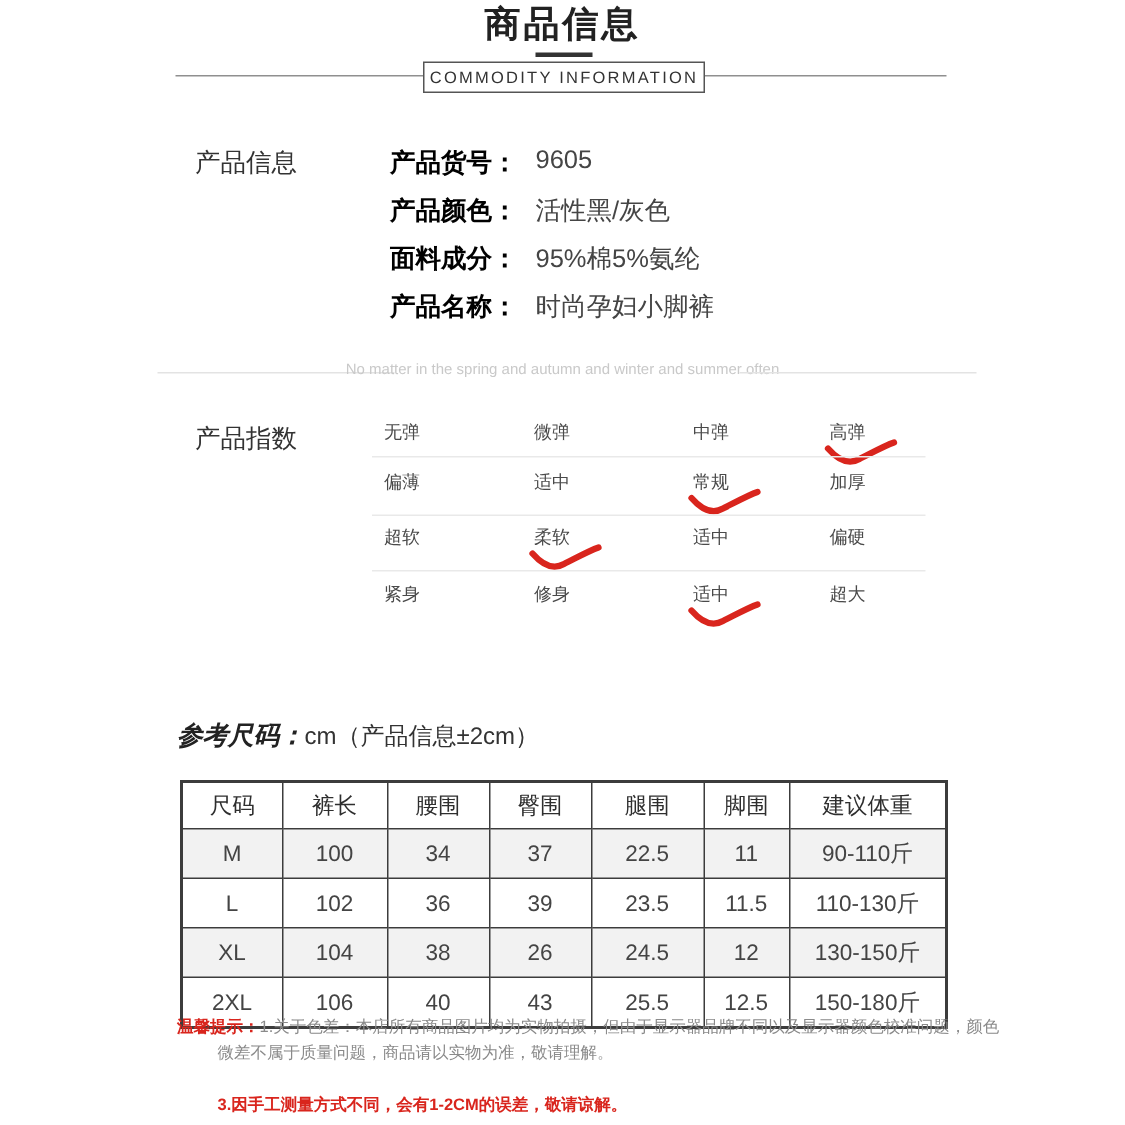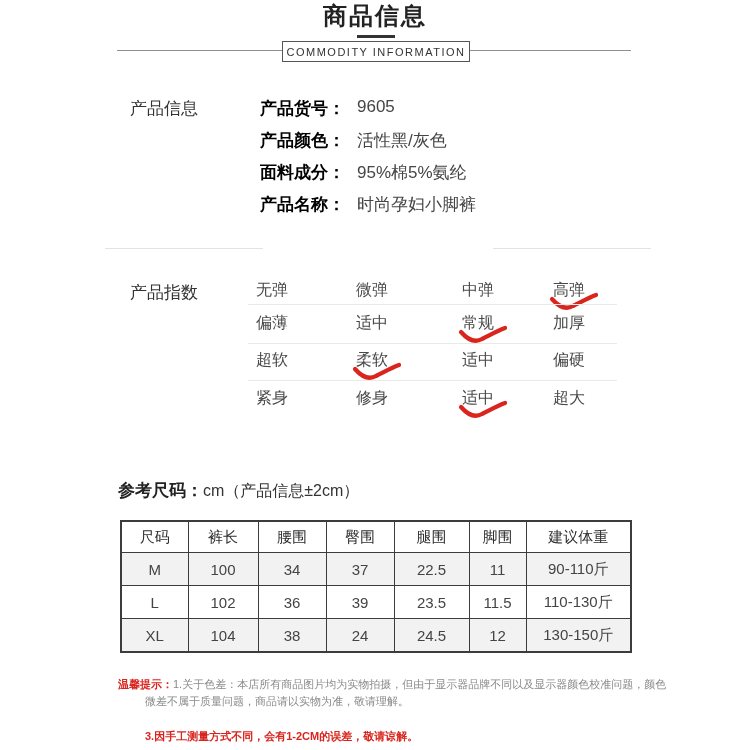--- a/index.html
+++ b/index.html
@@ -18,25 +18,25 @@
   
   .section-label{font-size:17px;color:#333;}
   .info-label{font-size:17px;font-weight:700;color:#000000;}
   .info-value{font-size:17px;color:#454545;}
   
   .en-divider-text{left:0;top:241px;width:750px;text-align:center;font-size:10px;color:#c9c9c9;}
   .en-line{top:248px;height:1px;background:#e3e3e3;}
   
   .idx-grid{left:250px;top:273px;width:380px;height:140px;}
   .idx-row{position:absolute;left:0;width:380px;height:22px;}
-  .idx-cell{position:absolute;font-size:16px;color:#4a4a4a;white-space:nowrap;}
+  .idx-cell{position:absolute;font-size:12px;color:#4a4a4a;white-space:nowrap;}
   .idx-sep{position:absolute;left:-2px;width:369px;height:1px;background:#e9e9e9;}
   .check{position:absolute;left:-3px;top:14px;width:48px;height:16px;overflow:visible;}
   
-  .size-title-bold{font-size:17px;font-weight:700;color:#222;}
+  .size-title-bold{font-size:17px;font-weight:700;color:#222;font-style:italic;}
   .size-title-rest{font-size:16px;color:#333;}
   table.size{border-collapse:collapse;table-layout:fixed;width:510px;}
   table.size td{border:1px solid #3c3c3c;text-align:center;font-size:15px;color:#444;
     height:32px;padding:0;white-space:nowrap;}
   table.size tr.head td{height:30px;color:#2e2e2e;}
   table.size{border:2px solid #3c3c3c;margin-top:12px;}
   tr.shade td{background:#f2f2f2;}
   
   .tip{font-size:11px;color:#8a8a8a;white-space:nowrap;}
   .tip-red{color:#d9251d;font-weight:700;}
@@ -56,20 +56,21 @@
   <div class="abs info-label" style="left:260px;top:97px;">产品货号：</div>
   <div class="abs info-value" style="left:357px;top:97px;">9605</div>
   <div class="abs info-label" style="left:260px;top:129px;">产品颜色：</div>
   <div class="abs info-value" style="left:357px;top:129px;">活性黑/灰色</div>
   <div class="abs info-label" style="left:260px;top:161px;">面料成分：</div>
   <div class="abs info-value" style="left:357px;top:161px;">95%棉5%氨纶</div>
   <div class="abs info-label" style="left:260px;top:193px;">产品名称：</div>
   <div class="abs info-value" style="left:357px;top:193px;">时尚孕妇小脚裤</div>
 
   <div class="abs en-line" style="left:105px;width:158px;"></div>
+  <div class="abs en-divider-text">No matter in the spring and autumn and winter and summer often</div>
   <div class="abs en-line" style="left:493px;width:158px;"></div>
 
   <div class="abs section-label" style="left:130px;top:281px;">产品指数</div>
 
   <div class="abs idx-grid">
 
     <div class="idx-row" style="top:7px;">
       <span class="idx-cell" style="left:6px;">无弹</span>
       <span class="idx-cell" style="left:106px;">微弹</span>
       <span class="idx-cell" style="left:212px;">中弹</span>
@@ -149,24 +150,33 @@
         <td>36</td>
         <td>39</td>
         <td>23.5</td>
         <td>11.5</td>
         <td>110-130斤</td>
       </tr>
       <tr class="shade">
         <td>XL</td>
         <td>104</td>
         <td>38</td>
-        <td>24</td>
+        <td>26</td>
         <td>24.5</td>
         <td>12</td>
         <td>130-150斤</td>
+      </tr>
+      <tr>
+        <td>2XL</td>
+        <td>106</td>
+        <td>40</td>
+        <td>43</td>
+        <td>25.5</td>
+        <td>12.5</td>
+        <td>150-180斤</td>
       </tr>
     </tbody>
       </table>
   </div>
 
   <div class="abs tip" style="left:118px;top:677px;">
     <span class="tip-red">温馨提示：</span><span>1.关于色差：本店所有商品图片均为实物拍摄，但由于显示器品牌不同以及显示器颜色校准问题，颜色</span>
   </div>
   <div class="abs tip" style="left:145px;top:694px;">微差不属于质量问题，商品请以实物为准，敬请理解。</div>
   <div class="abs tip tip-red" style="left:145px;top:729px;">3.因手工测量方式不同，会有1-2CM的误差，敬请谅解。</div>

